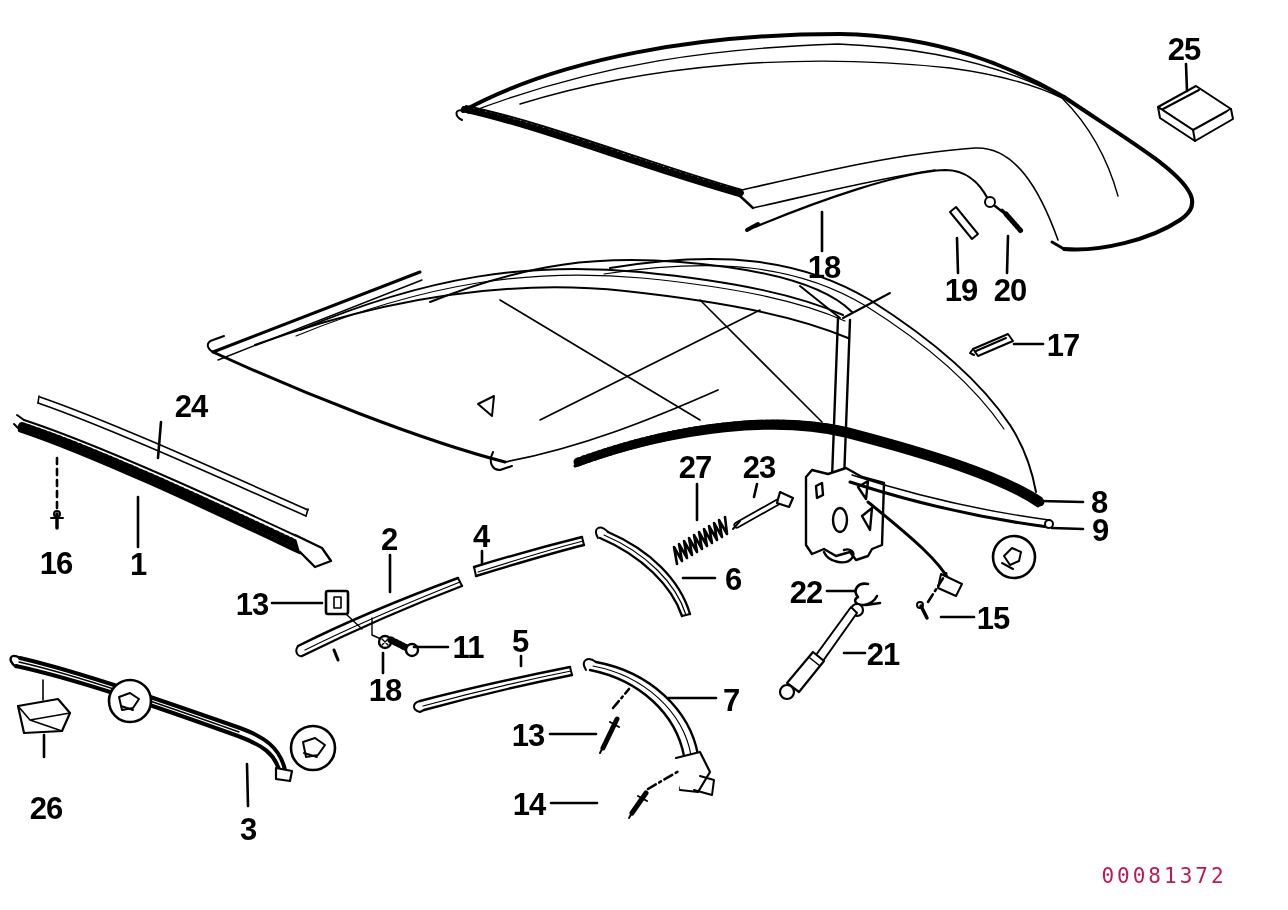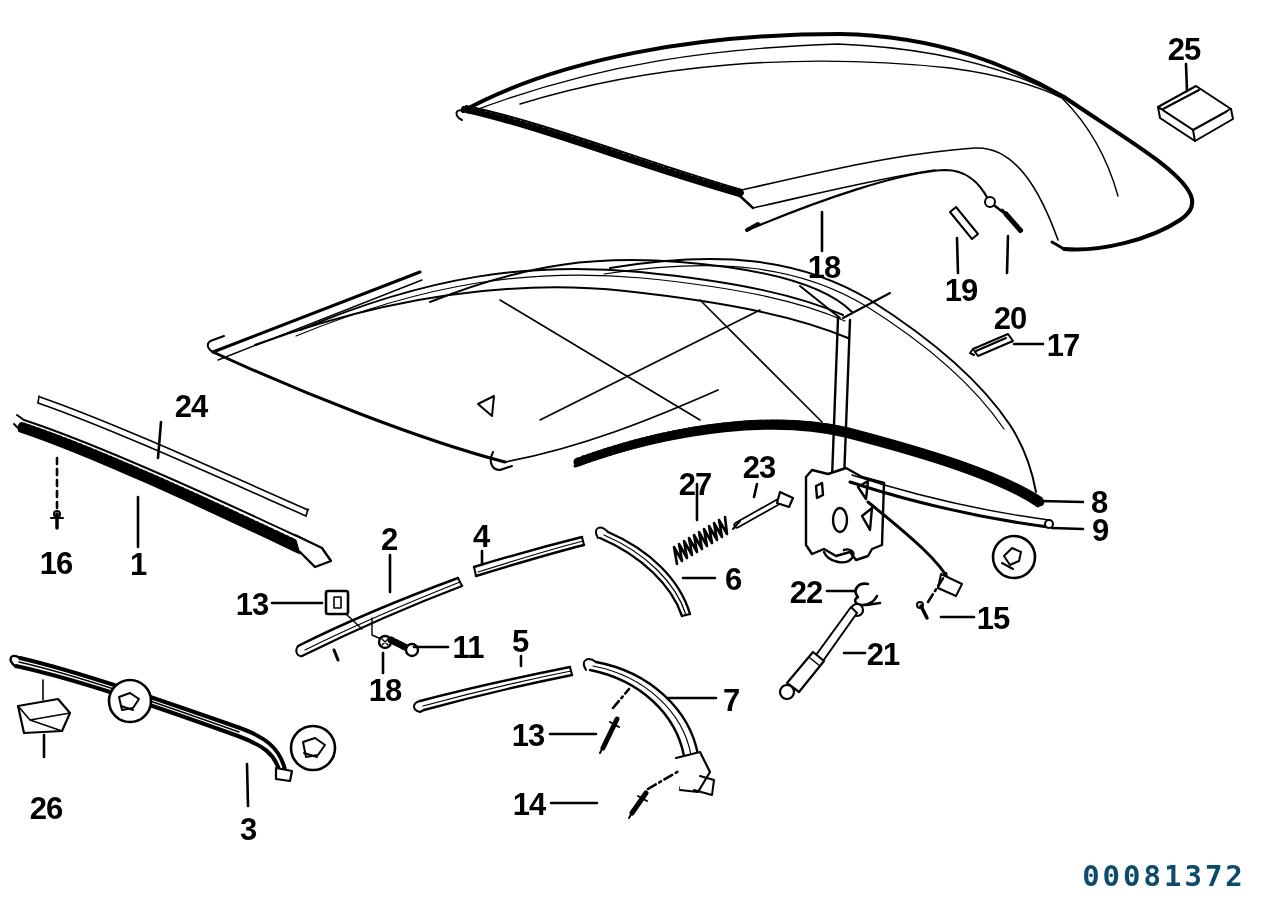--- a/index.html
+++ b/index.html
@@ -3,22 +3,22 @@
 <meta charset="utf-8">
 <style>
   html,body{margin:0;padding:0;background:#ffffff;}
   #stage{position:relative;width:1288px;height:910px;background:#ffffff;overflow:hidden;
          font-family:"Liberation Sans", sans-serif;}
   #artwork{position:absolute;left:0;top:0;}
   .callout{position:absolute;transform:translate(-50%,-50%);font-weight:bold;
            font-size:31px;line-height:1;color:#000;letter-spacing:-1px;cursor:default;
            font-family:"Liberation Sans", sans-serif;}
   #drawing-number{position:absolute;transform:translate(-50%,-50%);
-                  font-family:"DejaVu Sans Mono", monospace;font-size:29px;
-                  letter-spacing:3px;color:#0c4a6e;font-weight:bold;}
+                  font-family:"DejaVu Sans Mono", monospace;font-size:21px;
+                  letter-spacing:3px;color:#be185d;font-weight:normal;}
   svg *{vector-effect:non-scaling-stroke;}
 </style>
 </head>
 <body>
 
 <div id="stage">
 
   <svg id="artwork" width="1288" height="910" viewBox="0 0 1288 910" fill="none" stroke="#000" stroke-linecap="round" stroke-linejoin="round">
 
     <g>
@@ -275,26 +275,26 @@
       <line x1="247" y1="764" x2="248" y2="806" stroke-width="2.6"></line>
       <line x1="613" y1="708" x2="629" y2="689" stroke-width="2.6" stroke-dasharray="9 4 2 4"></line>
       <line x1="648" y1="789" x2="679" y2="771" stroke-width="2.6" stroke-dasharray="9 4 2 4"></line>
       <line x1="928" y1="602" x2="947" y2="572" stroke-width="2.6" stroke-dasharray="9 4 2 4"></line>
     </svg>
 
   <div id="callout-layer">
       <div class="callout" style="left: 1184px; top: 49px;">25</div>
       <div class="callout" style="left: 824px; top: 267px;">18</div>
       <div class="callout" style="left: 961px; top: 290px;">19</div>
-      <div class="callout" style="left: 1010px; top: 290px; margin-top: 28px;">20</div>
+      <div class="callout" style="left: 1010px; top: 290px;">20</div>
       <div class="callout" style="left: 1063px; top: 345px;">17</div>
       <div class="callout" style="left: 160px; top: 406px; margin-left: 31px;">24</div>
       <div class="callout" style="left: 56px; top: 563px;">16</div>
       <div class="callout" style="left: 138px; top: 564px;">1</div>
-      <div class="callout" style="left: 695px; top: 484px;">27</div>
+      <div class="callout" style="left: 695px; top: 467px;">27</div>
       <div class="callout" style="left: 759px; top: 467px;">23</div>
       <div class="callout" style="left: 1099px; top: 502px;">8</div>
       <div class="callout" style="left: 1100px; top: 530px;">9</div>
       <div class="callout" style="left: 733px; top: 579px;">6</div>
       <div class="callout" style="left: 806px; top: 592px;">22</div>
       <div class="callout" style="left: 389px; top: 539px;">2</div>
       <div class="callout" style="left: 252px; top: 604px;">13</div>
       <div class="callout" style="left: 481px; top: 536px;">4</div>
       <div class="callout" style="left: 468px; top: 647px;">11</div>
       <div class="callout" style="left: 385px; top: 690px;">18</div>

